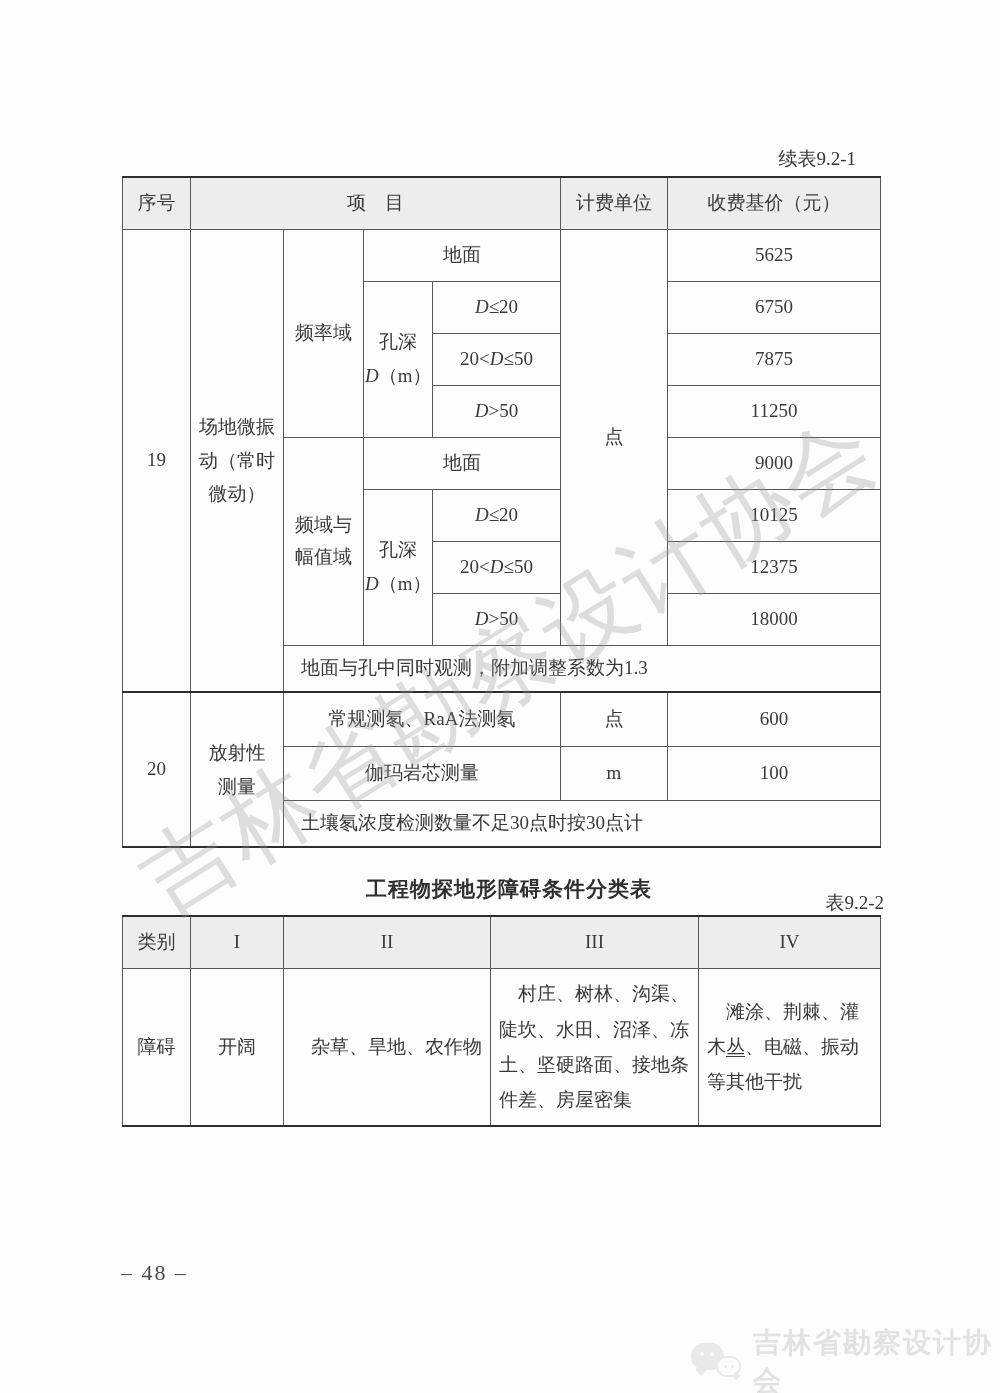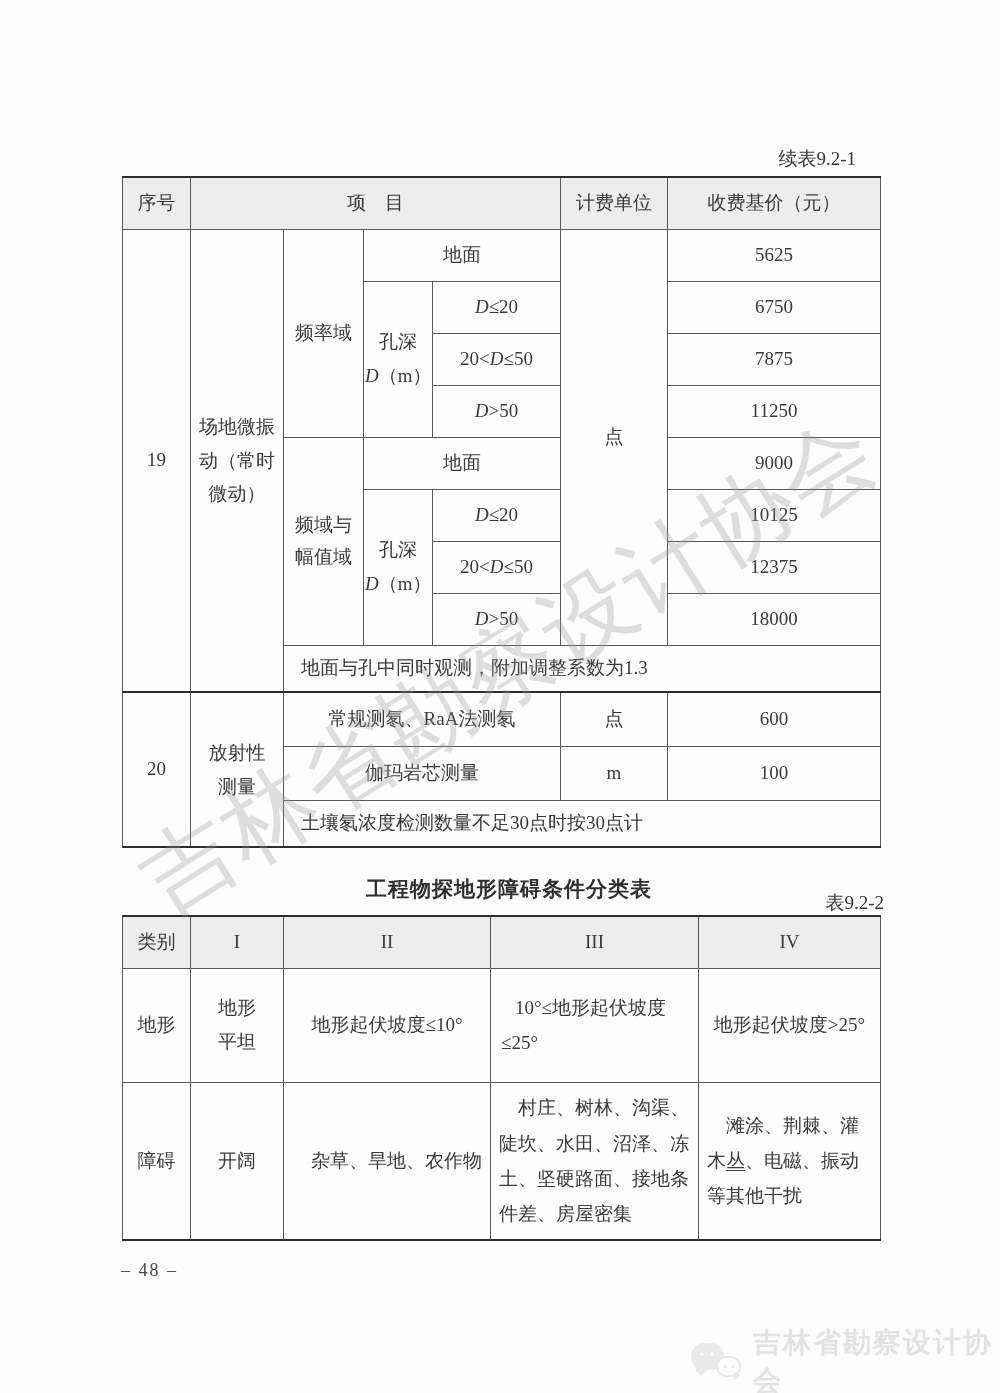--- a/index.html
+++ b/index.html
@@ -55,21 +55,21 @@
 
   
   .watermark {
     position:absolute; left:150px; top:828px;
     transform:rotate(-32deg); transform-origin:0 50%;
     font-size:92px; letter-spacing:2px; white-space:nowrap;
     color:rgba(150,150,150,0.30); z-index:4; pointer-events:none;
   }
 
   
-  .pagenum { position:absolute; left:121px; top:1260px; font-size:18px; letter-spacing:2px; color:#4a4a4a; }
+  .pagenum { position:absolute; left:121px; top:1260px; font-size:22px; letter-spacing:2px; color:#4a4a4a; }
   .footer { position:absolute; left:690px; top:1324px; display:flex; align-items:center; gap:9px; }
   .brand {
     font-family:"Liberation Sans","DejaVu Sans",sans-serif;
     font-size:28px; letter-spacing:2px; color:#e2e2e2; font-weight:700;
   }
   .wx { position:relative; width:54px; height:46px; flex:0 0 auto; }
   .wx .b1 { position:absolute; left:1px; top:4px; width:33px; height:27px; border-radius:14px; background:#e9e9e9; }
   .wx .b1::before,.wx .b1::after { content:""; position:absolute; top:9px; width:4px; height:4px; border-radius:50%; background:#fdfdfd; }
   .wx .b1::before{ left:9px } .wx .b1::after{ left:19px }
   .wx .tail1 { position:absolute; left:7px; top:27px; width:8px; height:8px; background:#e9e9e9; transform:rotate(45deg); }
@@ -184,27 +184,20 @@
         <col class="d5">
       </colgroup>
     <tbody>
       <tr class="hd h48">
         <td>类别</td>
         <td>I</td>
         <td>II</td>
         <td>III</td>
         <td>IV</td>
       </tr>
-      <tr class="h114">
-        <td>地形</td>
-        <td class="c1b">地形平坦</td>
-        <td>地形起伏坡度≤10°</td>
-        <td class="c3t">10°≤地形起伏坡度≤25°</td>
-        <td>地形起伏坡度&gt;25°</td>
-      </tr>
       <tr class="h158">
         <td>障碍</td>
         <td>开阔</td>
         <td class="cl">杂草、旱地、农作物</td>
         <td class="cl">村庄、树林、沟渠、陡坎、水田、沼泽、冻土、坚硬路面、接地条件差、房屋密集</td>
         <td class="cl"><span>滩涂、荆棘、灌木</span><span class="ul">丛</span><span>、电磁、振动等其他干扰</span></td>
       </tr>
     </tbody>
   </table>
 

